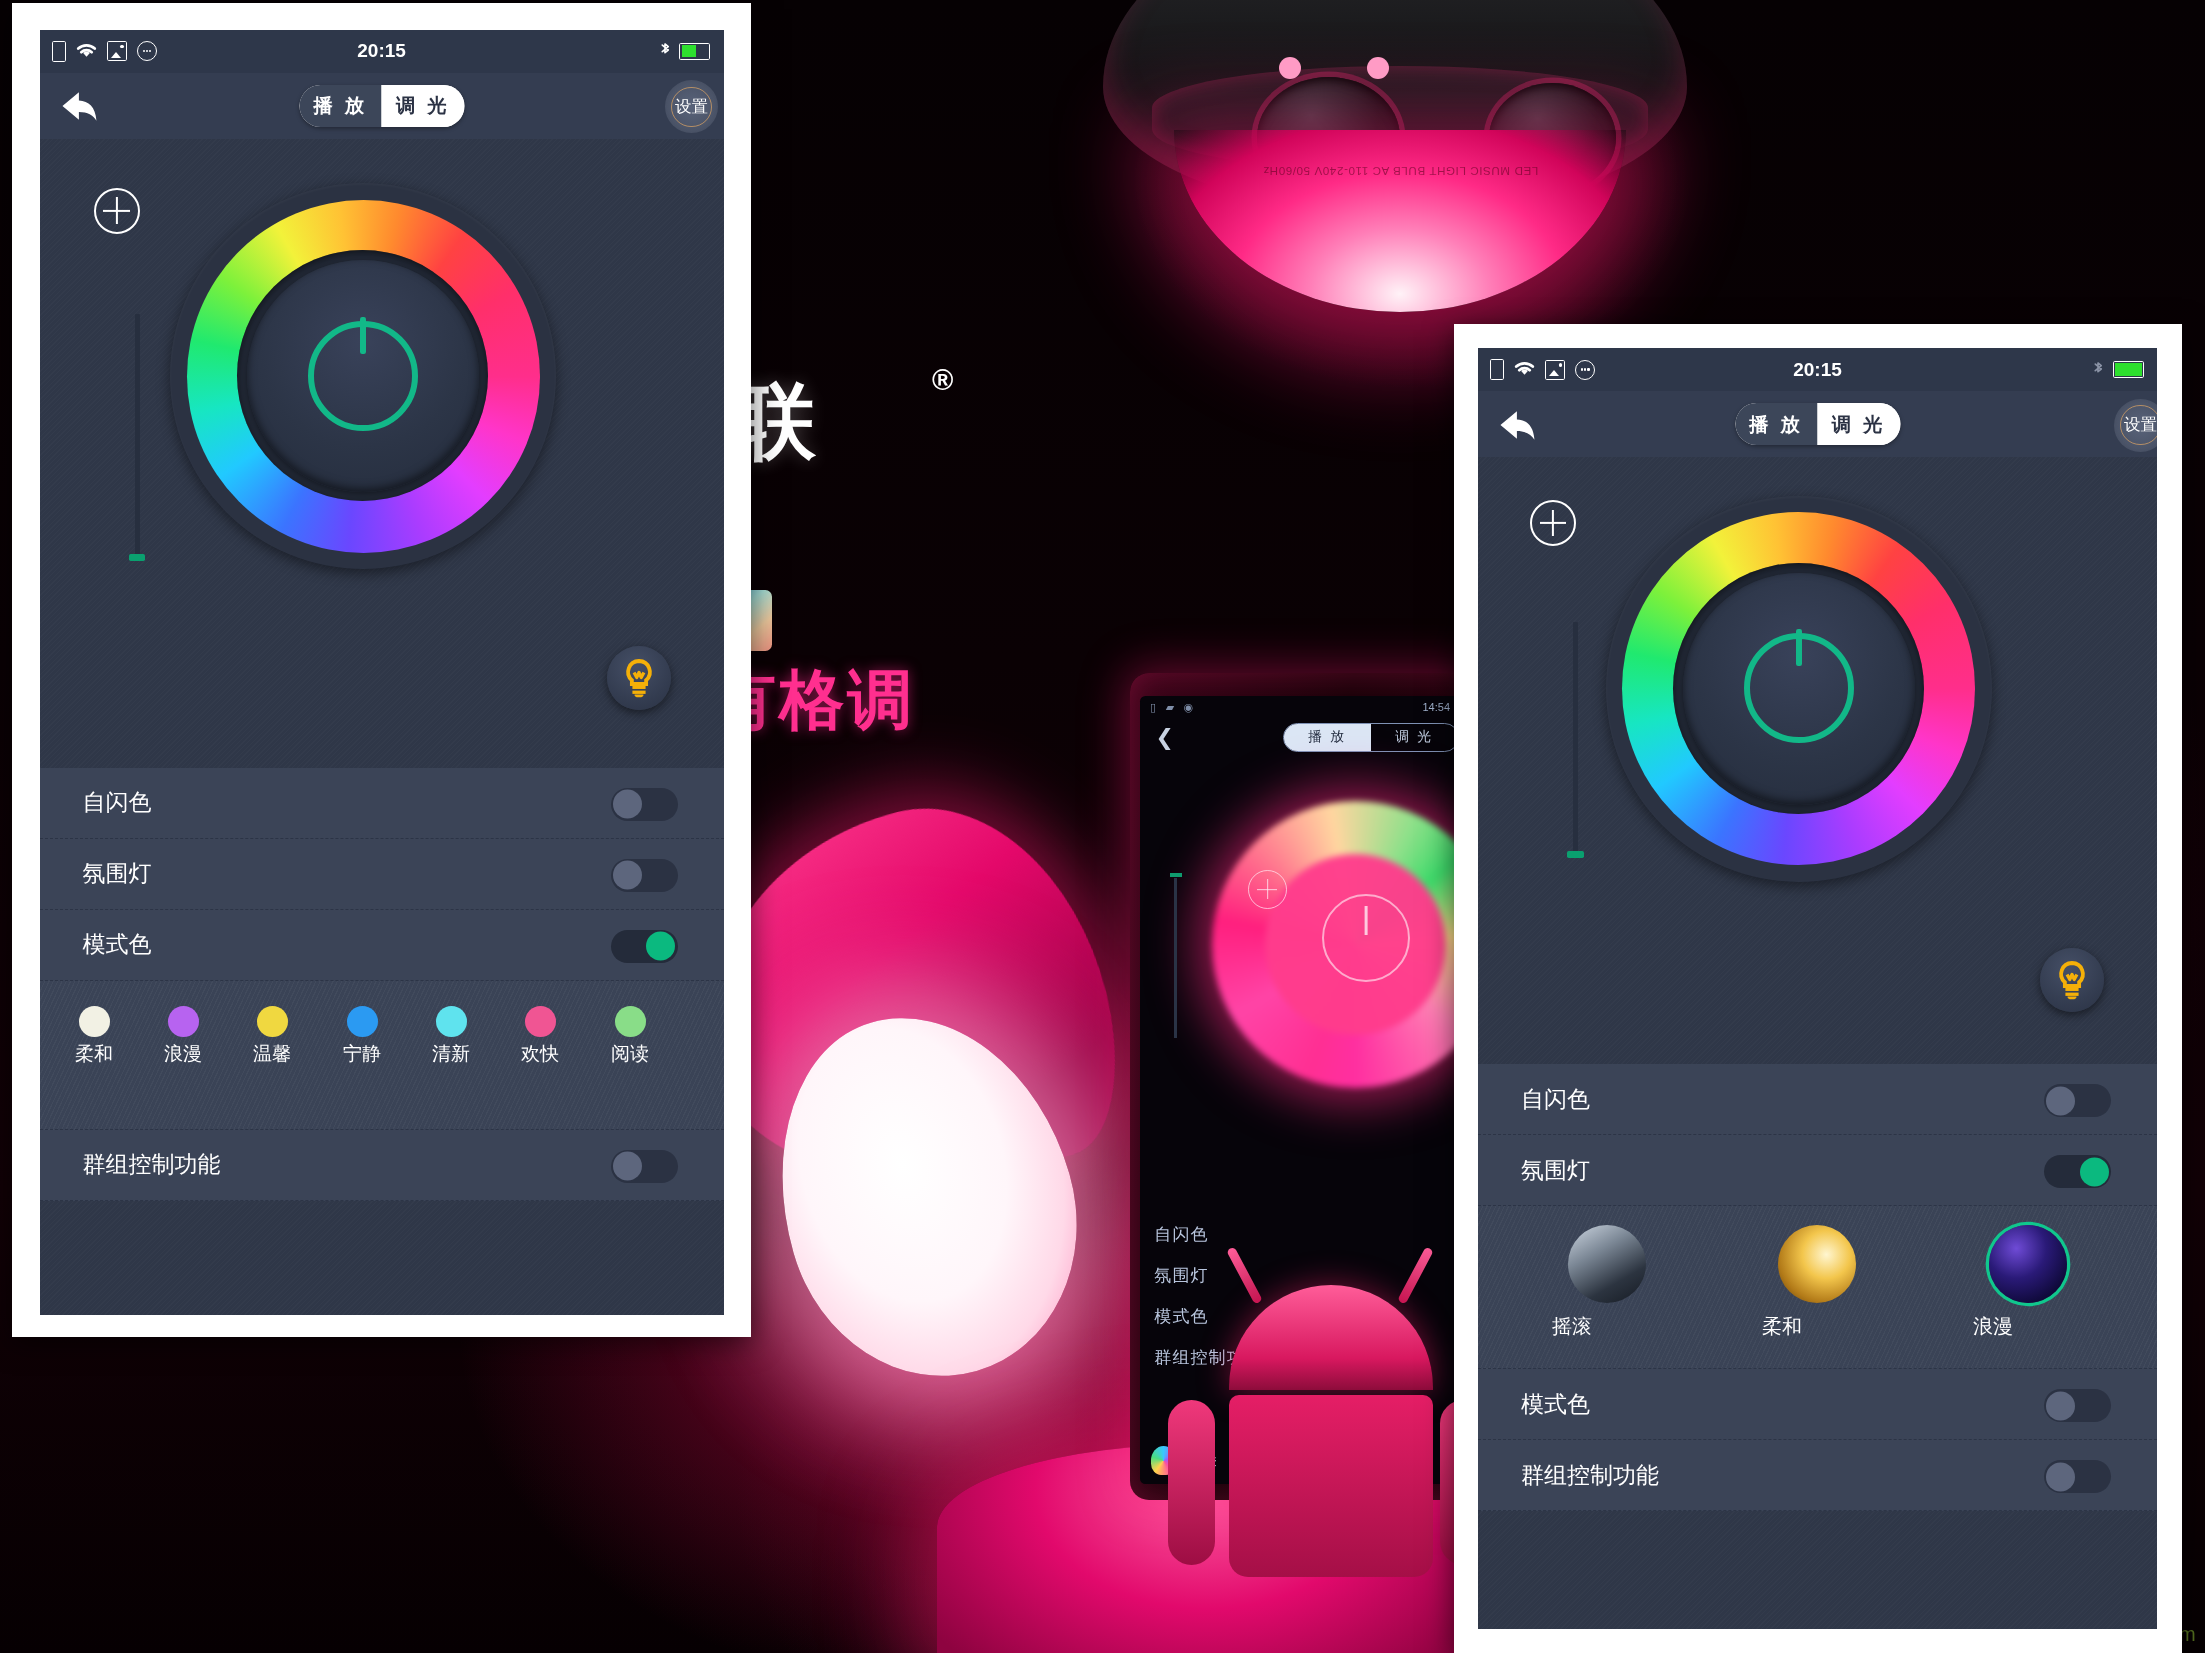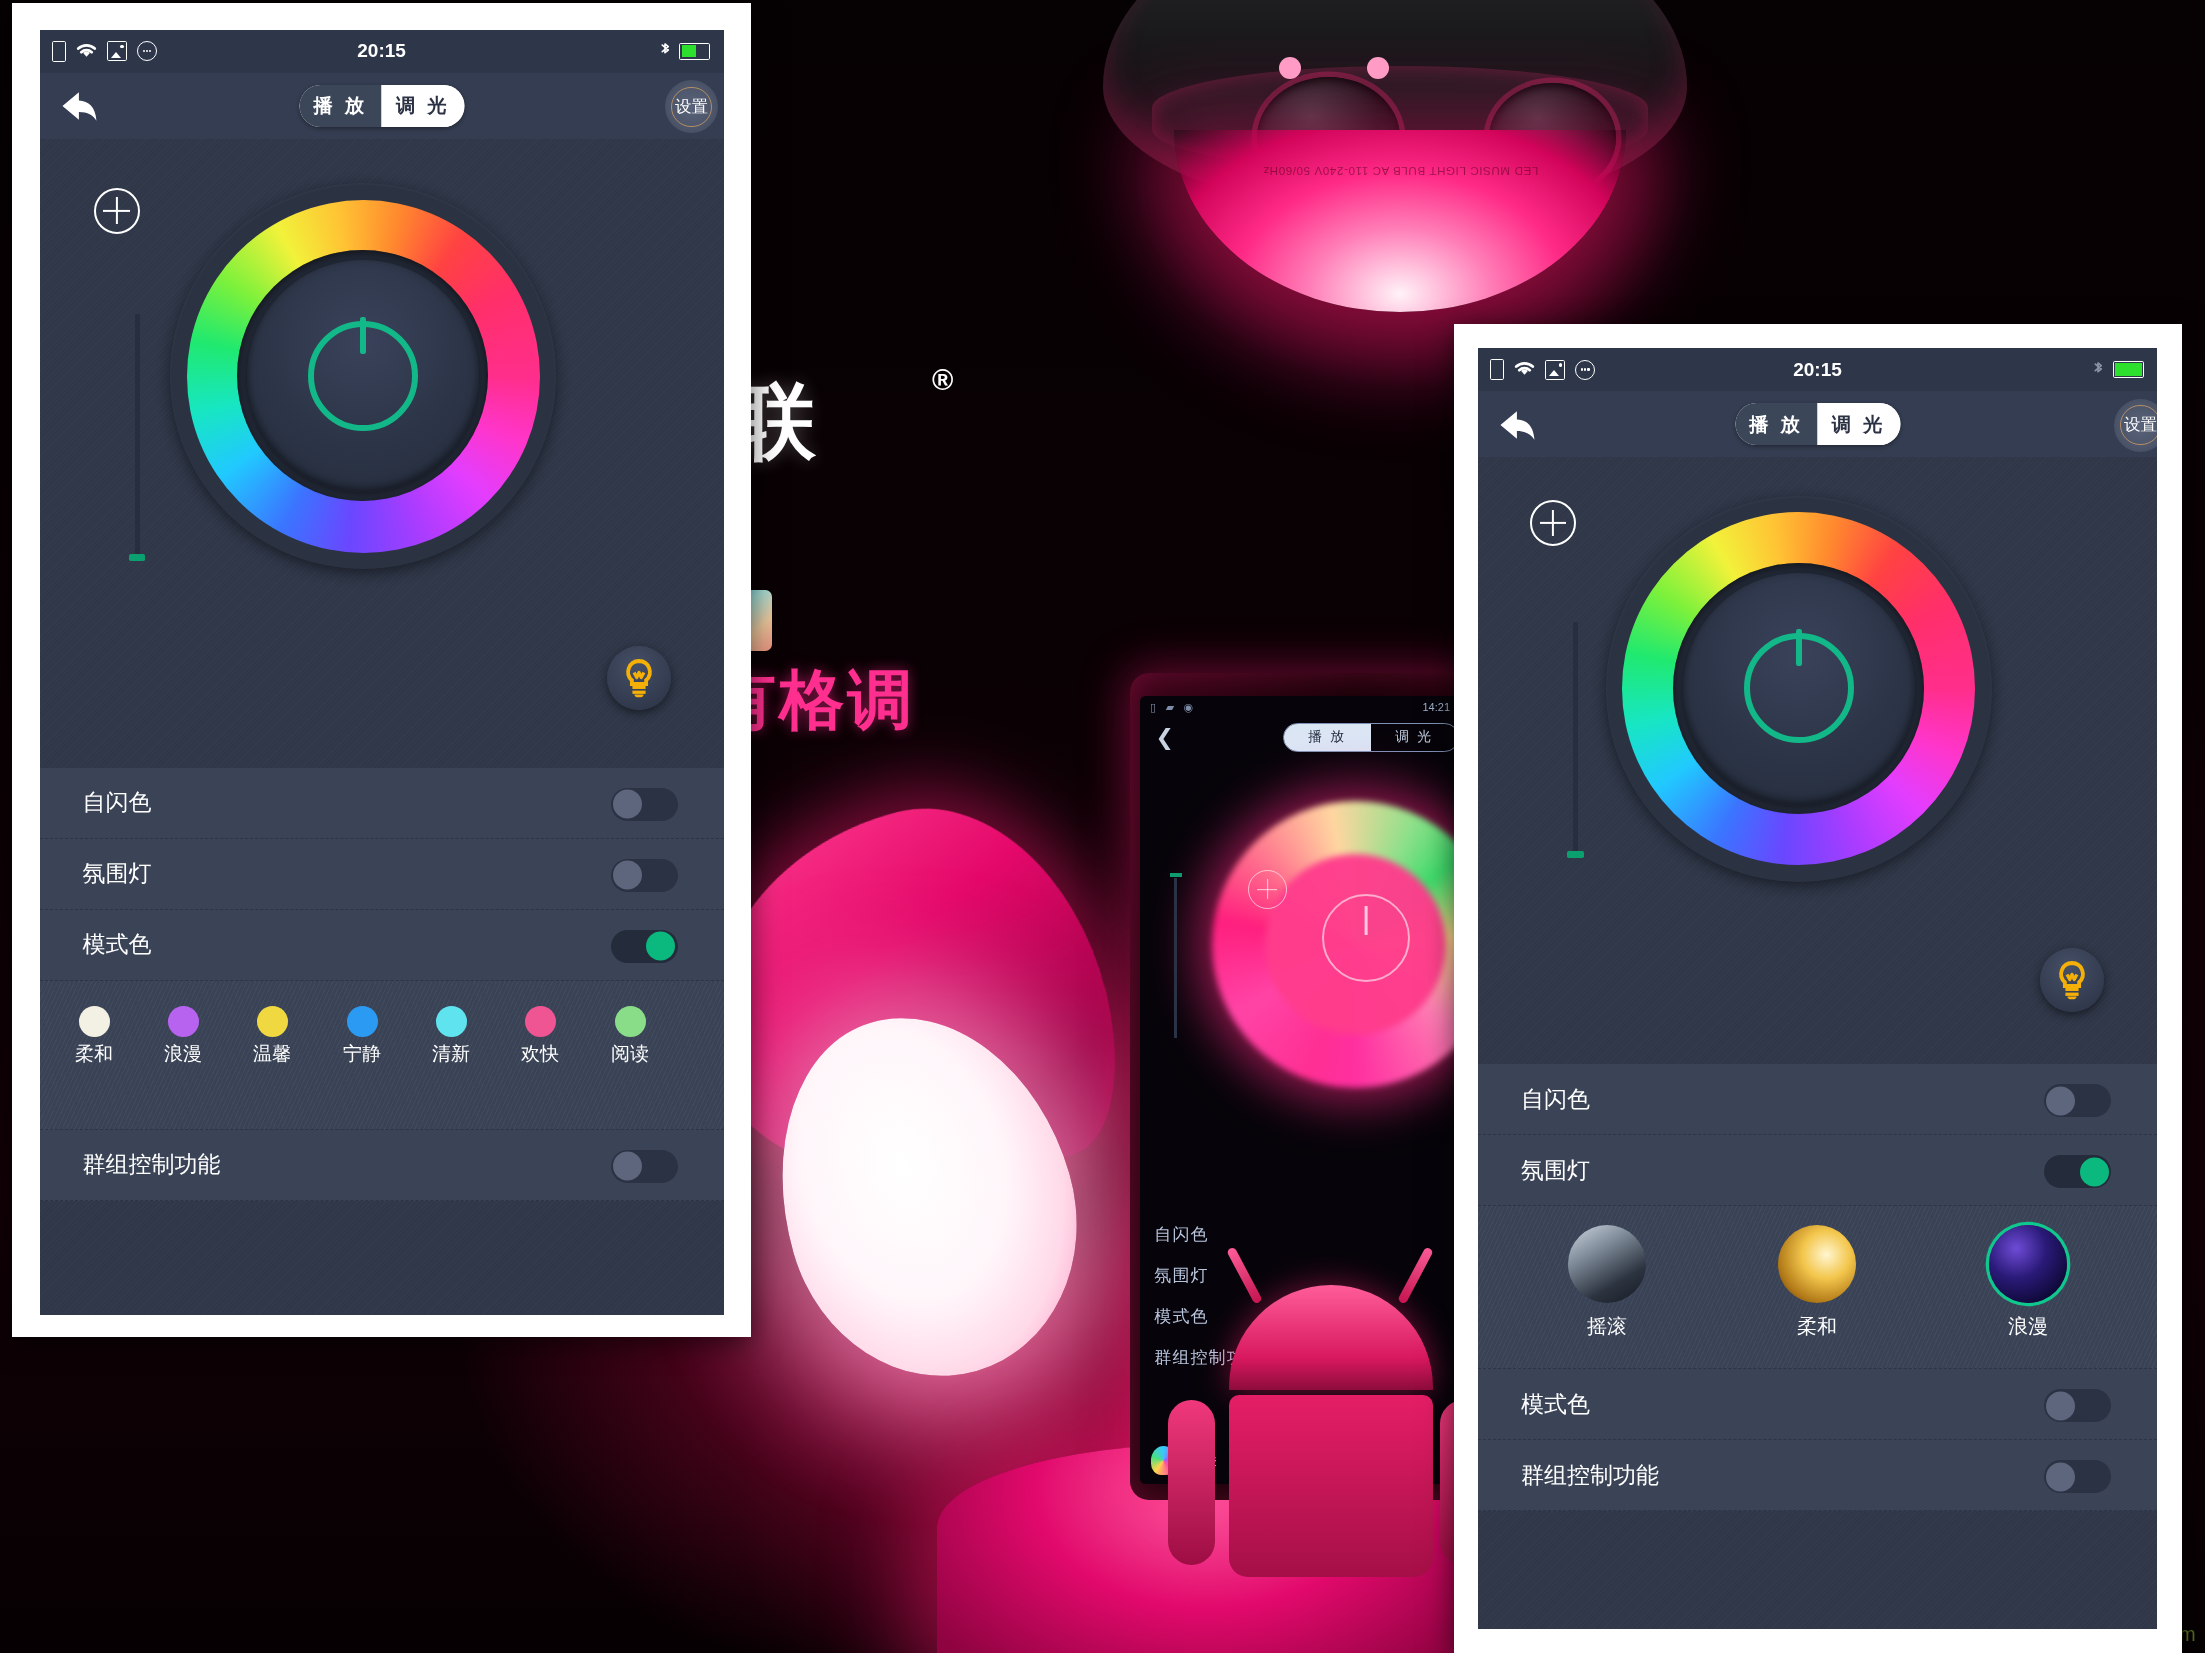--- a/index.html
+++ b/index.html
@@ -234,21 +234,21 @@
   .swatch-strip { position: relative; background: #3a4356;
     background-image: repeating-linear-gradient(115deg, rgba(255,255,255,0.035) 0 1.1px, rgba(0,0,0,0) 1.1px 3.9px);
     border-bottom: 1.7px dashed #2c3446; }
   .swatch-item { position: absolute; text-align: center; }
   .swatch-dot { border-radius: 50%; margin: 0 auto; }
   .swatch-label { color: #fff; margin-top: 4.4px; }
 
   .scene-strip { position: relative; background: #3a4356;
     background-image: repeating-linear-gradient(115deg, rgba(255,255,255,0.035) 0 1.1px, rgba(0,0,0,0) 1.1px 3.9px);
     border-bottom: 1.7px dashed #2c3446; }
-  .scene-item { position: absolute; text-align: center; }
+  .scene-item { position: absolute; text-align: left; }
   .scene-thumb { border-radius: 50%; margin: 0 auto; overflow: hidden; position: relative; }
   .scene-thumb.sel { box-shadow: 0 0 0 3.3px #10c78d; }
   .scene-label { color: #fff; }
 
   
   #panelA { left: 12px; top: 3.3px; width: 739px; height: 1334px; }
   #panelA .screen { left: 27.6px; top: 26.5px; width: 684px; height: 1285px; }
 </style>
 </head>
 <body>
@@ -269,21 +269,21 @@
   <div class="mk-tag">有格调</div>
 
   <div class="lamp-cone"></div>
   <div class="lamp-bulb"></div>
   <div class="lamp-base"></div>
 
   <div class="phone-body">
     <div class="phone-screen">
       <div class="ps-status">
         <span class="l">▯ ▰ ◉</span>
-        <span class="t">14:21</span>
+        <span class="t">14:54</span>
       </div>
       <div class="ps-back">❮</div>
       <div class="ps-seg">
         <span class="active">播 放</span>
         <span>调 光</span>
       </div>
       <div class="ps-wheel"></div>
       <div class="ps-power"></div>
       <div class="ps-plus"></div>
       <div class="ps-slider"></div>

